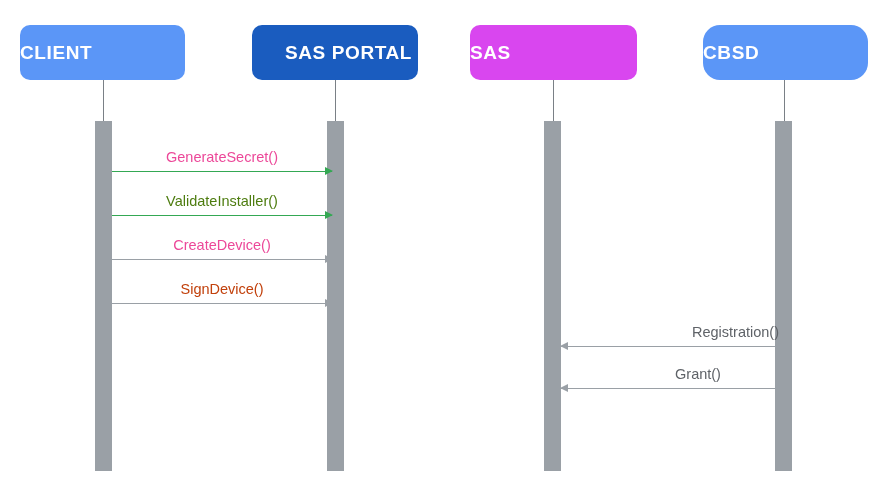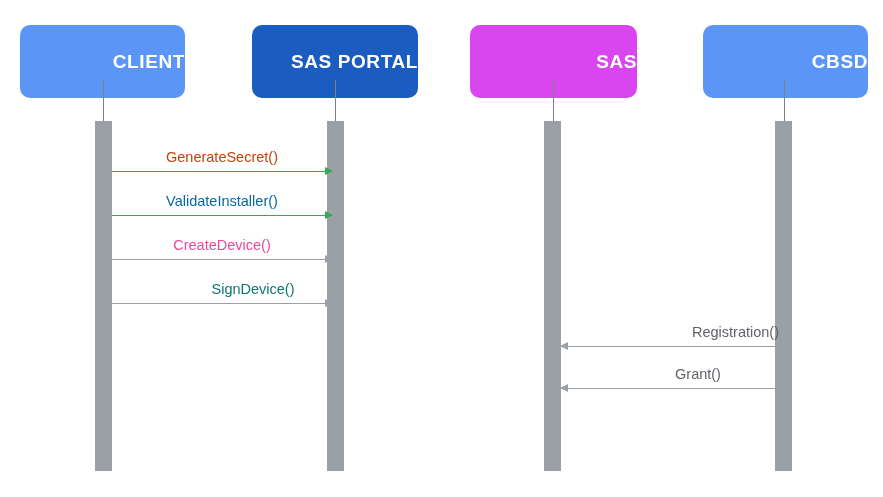--- a/index.html
+++ b/index.html
@@ -14,25 +14,25 @@
     position: relative;
     width: 883px;
     height: 497px;
     background: #ffffff;
     overflow: hidden;
   }
 
   
   .participant-box {
     position: absolute;
-    height: 73px;
+    height: 55px;
     border-radius: 10px;
     display: flex;
     align-items: center;
-    justify-content: flex-end;
+    justify-content: flex-start;
     box-sizing: border-box;
   }
   .participant-label {
     color: #ffffff;
     font-size: 19px;
     font-weight: bold;
     letter-spacing: 0.6px;
     white-space: nowrap;
     font-family: "Liberation Sans", sans-serif;
   }
@@ -94,62 +94,62 @@
 </style>
 </head>
 <body>
 
 <div id="diagram">
 
   <div id="participants-layer">
       <div class="participant-box" style="left: 20px; top: 25px; width: 165px; background: rgb(91, 150, 247);">
         <span class="participant-label">CLIENT</span>
       </div>
-      <div class="participant-box" style="left: 252px; top: 25px; width: 166px; background: rgb(26, 92, 191);">
+      <div class="participant-box" style="left: 252px; top: 25px; width: 166px; background: rgb(26, 92, 191); padding-left: 33px;">
         <span class="participant-label">SAS PORTAL</span>
       </div>
       <div class="participant-box" style="left: 470px; top: 25px; width: 167px; background: #d946ef;">
         <span class="participant-label">SAS</span>
       </div>
-      <div class="participant-box" style="left: 703px; top: 25px; width: 165px; background: rgb(91, 150, 247);">
+      <div class="participant-box" style="left: 703px; top: 25px; width: 165px; background: rgb(91, 150, 247); border-radius: 17px;">
         <span class="participant-label">CBSD</span>
       </div>
     </div>
 
   <div id="lifelines-layer">
       <div class="lifeline" style="left: 103px; top: 80px; height: 41px; background: rgb(122, 128, 134);"></div>
       <div class="activation-bar" style="left: 95px; top: 121px; height: 350px; background: rgb(154, 160, 166);"></div>
       <div class="lifeline" style="left: 335px; top: 80px; height: 41px; background: rgb(122, 128, 134);"></div>
       <div class="activation-bar" style="left: 327px; top: 121px; height: 350px; background: rgb(154, 160, 166);"></div>
       <div class="lifeline" style="left: 553px; top: 80px; height: 41px; background: rgb(122, 128, 134);"></div>
       <div class="activation-bar" style="left: 544px; top: 121px; height: 350px; background: rgb(154, 160, 166);"></div>
       <div class="lifeline" style="left: 784px; top: 80px; height: 41px; background: rgb(122, 128, 134);"></div>
       <div class="activation-bar" style="left: 775px; top: 121px; height: 350px; background: rgb(154, 160, 166);"></div>
     </div>
 
   <div id="messages-layer">
       <div class="message" style="left: 112px; top: 171px; width: 220px;">
         <div class="message-line" style="background: rgb(52, 168, 83);"></div>
         <div class="arrow-head right" style="border-left-color: rgb(52, 168, 83);"></div>
-        <div class="message-label" style="color: #c2410c;">GenerateSecret()</div>
+        <div class="message-label" style="color: #ec4899;">GenerateSecret()</div>
       </div>
       <div class="message" style="left: 112px; top: 215px; width: 220px;">
         <div class="message-line" style="background: rgb(52, 168, 83);"></div>
         <div class="arrow-head right" style="border-left-color: rgb(52, 168, 83);"></div>
-        <div class="message-label" style="color: #0369a1; margin-top: 7px;">ValidateInstaller()</div>
+        <div class="message-label" style="color: #4d7c0f; margin-top: 7px;">ValidateInstaller()</div>
       </div>
       <div class="message" style="left: 112px; top: 259px; width: 220px;">
         <div class="message-line" style="background: rgb(154, 160, 166);"></div>
         <div class="arrow-head right" style="border-left-color: rgb(154, 160, 166);"></div>
         <div class="message-label" style="color: #ec4899;">CreateDevice()</div>
       </div>
       <div class="message" style="left: 112px; top: 303px; width: 220px;">
         <div class="message-line" style="background: rgb(154, 160, 166);"></div>
         <div class="arrow-head right" style="border-left-color: rgb(154, 160, 166);"></div>
-        <div class="message-label" style="color: #0f766e; margin-left: 31px;">SignDevice()</div>
+        <div class="message-label" style="color: #c2410c;">SignDevice()</div>
       </div>
       <div class="message" style="left: 561px; top: 346px; width: 218px;">
         <div class="message-line" style="background: rgb(154, 160, 166);"></div>
         <div class="arrow-head left" style="border-right-color: rgb(154, 160, 166);"></div>
         <div class="message-label" style="color: rgb(95, 99, 104); text-align: right;">Registration()</div>
       </div>
       <div class="message" style="left: 561px; top: 388px; width: 218px;">
         <div class="message-line" style="background: rgb(154, 160, 166);"></div>
         <div class="arrow-head left" style="border-right-color: rgb(154, 160, 166);"></div>
         <div class="message-label" style="color: rgb(95, 99, 104); padding-left: 28px;">Grant()</div>

